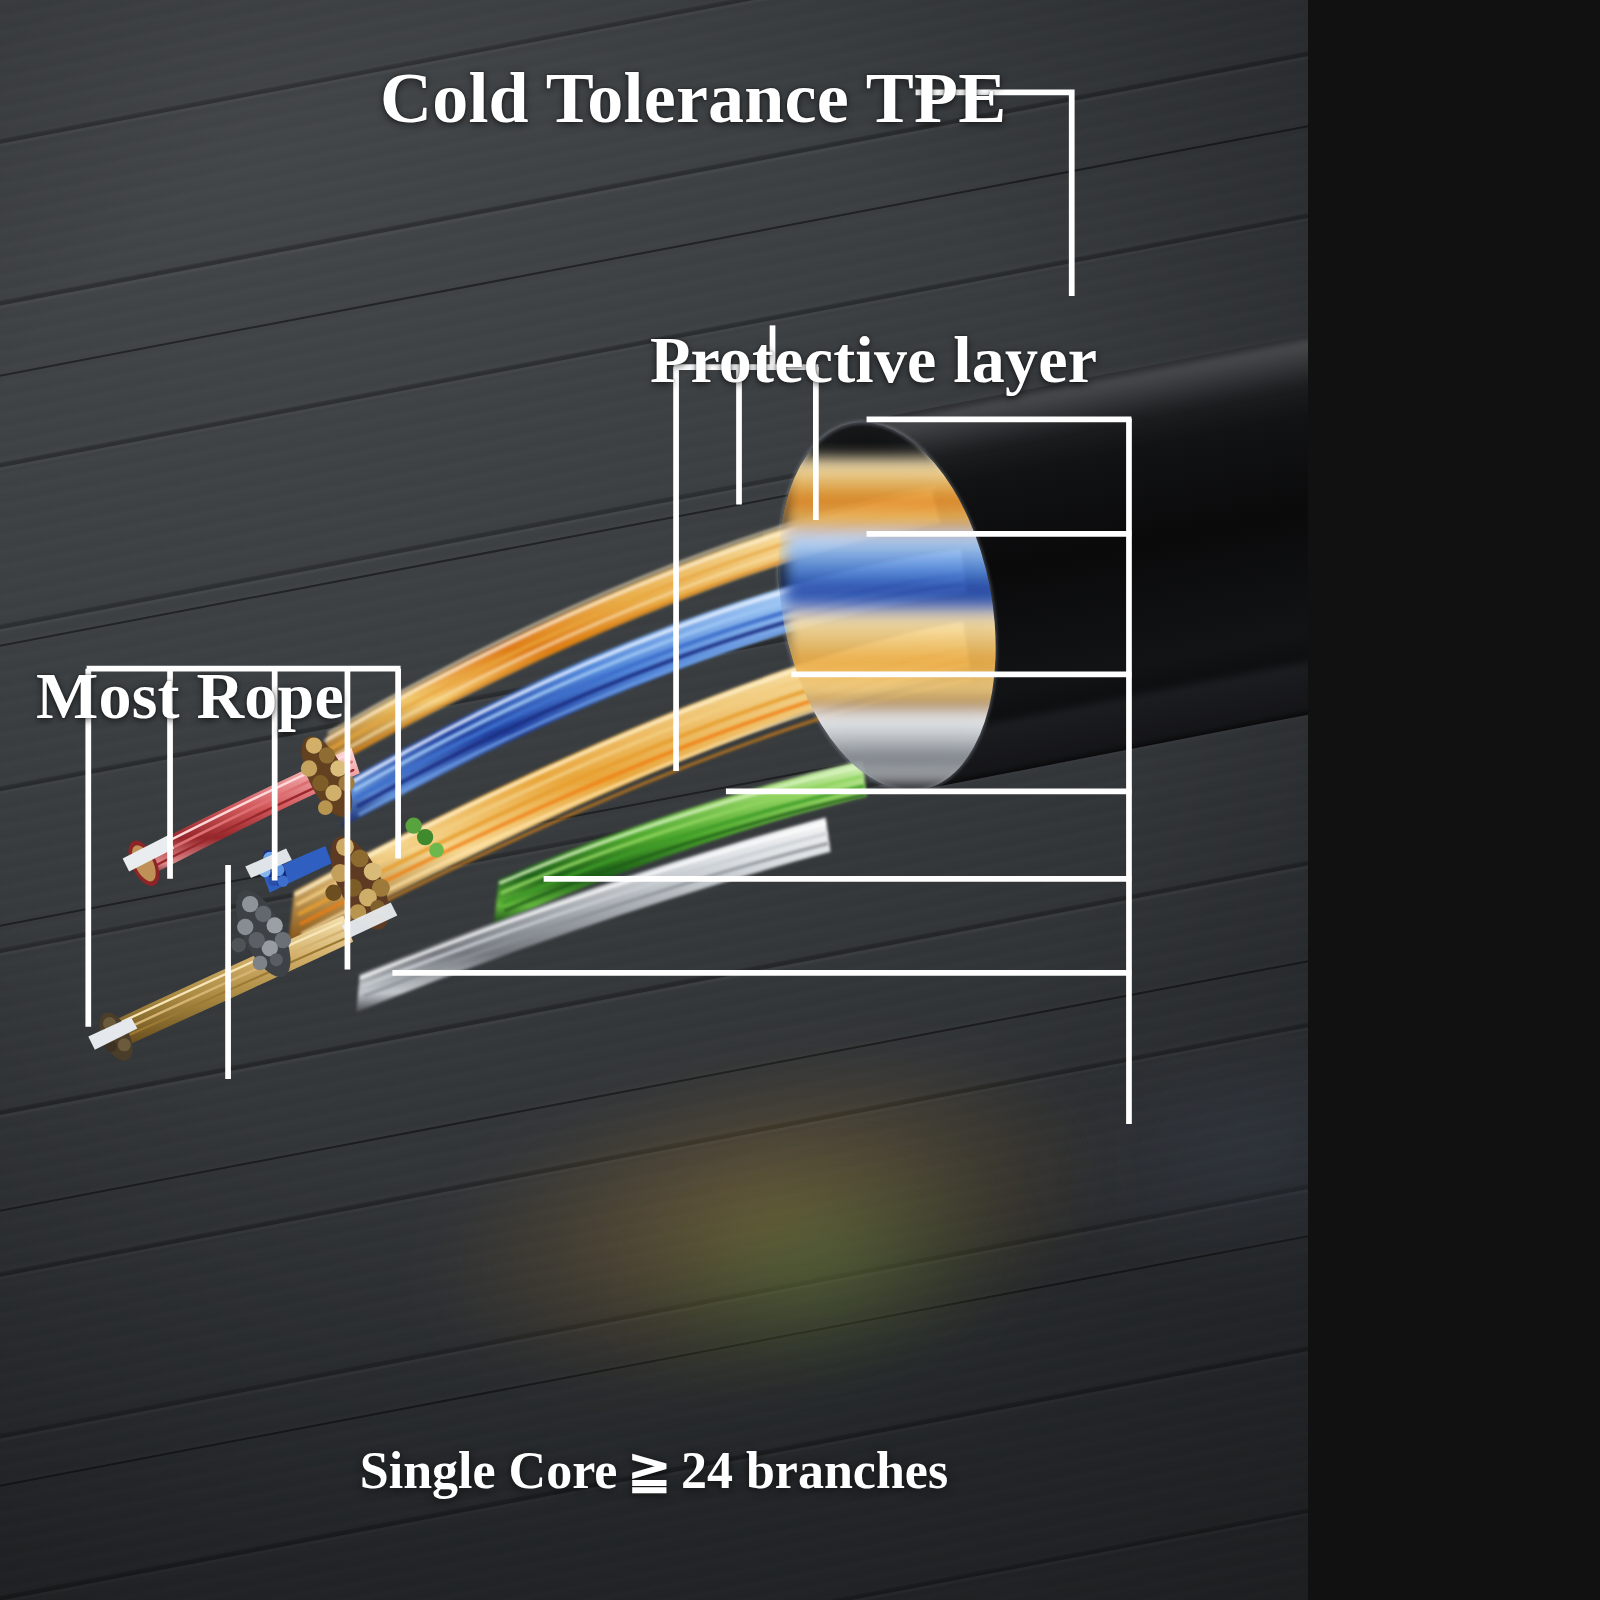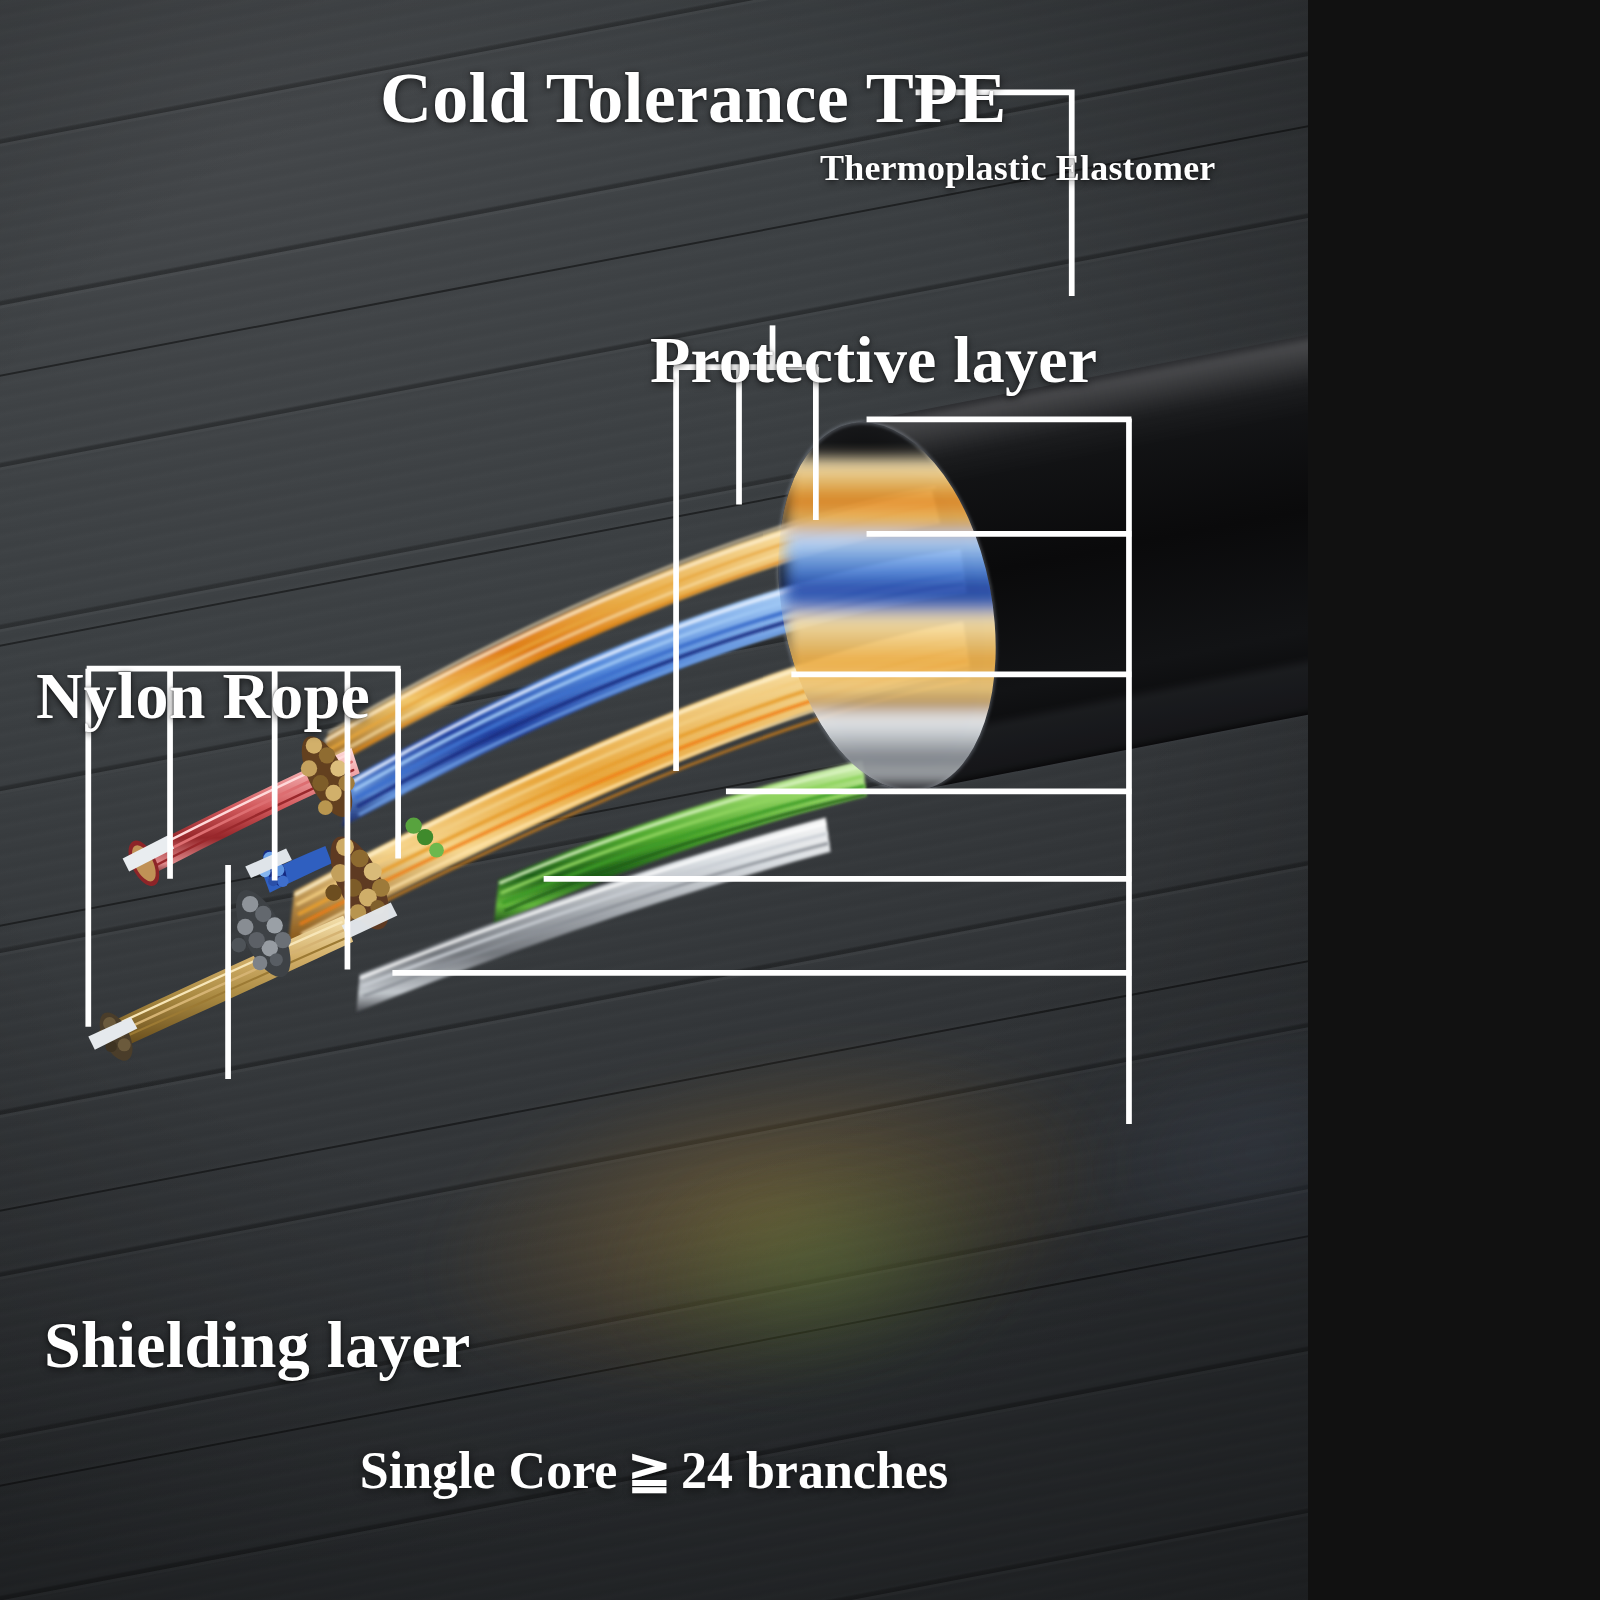--- a/index.html
+++ b/index.html
@@ -440,27 +440,25 @@
       <path class="lead" d="M1060 653 L1384 653"></path>
       <path class="lead" d="M968 825 L1384 825"></path>
       <path class="lead" d="M888 968 L1384 968"></path>
       <path class="lead" d="M665 1075 L1384 1075"></path>
       <path class="lead" d="M480 1190 L1384 1190"></path>
     </g>
   </svg>
 
   <div class="lbl" id="label-tpe">Cold Tolerance TPE</div>
 
-  <div class="lbl sub" id="label-tpe-sub">Thermoplastic Elastomer</div>
 
   <div class="lbl big" id="label-protective">Protective layer</div>
 
-  <div class="lbl big" id="label-nylon">Nylon Rope</div>
-
-  <div class="lbl big" id="label-shielding">Shielding layer</div>
+  <div class="lbl big" id="label-nylon">Most Rope</div>
+
 
   <div id="footer">
     <span class="f-main">
       <span>Single Core</span><span class="ge">≧</span><span>24 branches</span>
     </span>
   </div>
 
 </div>
 
 </body></html>

